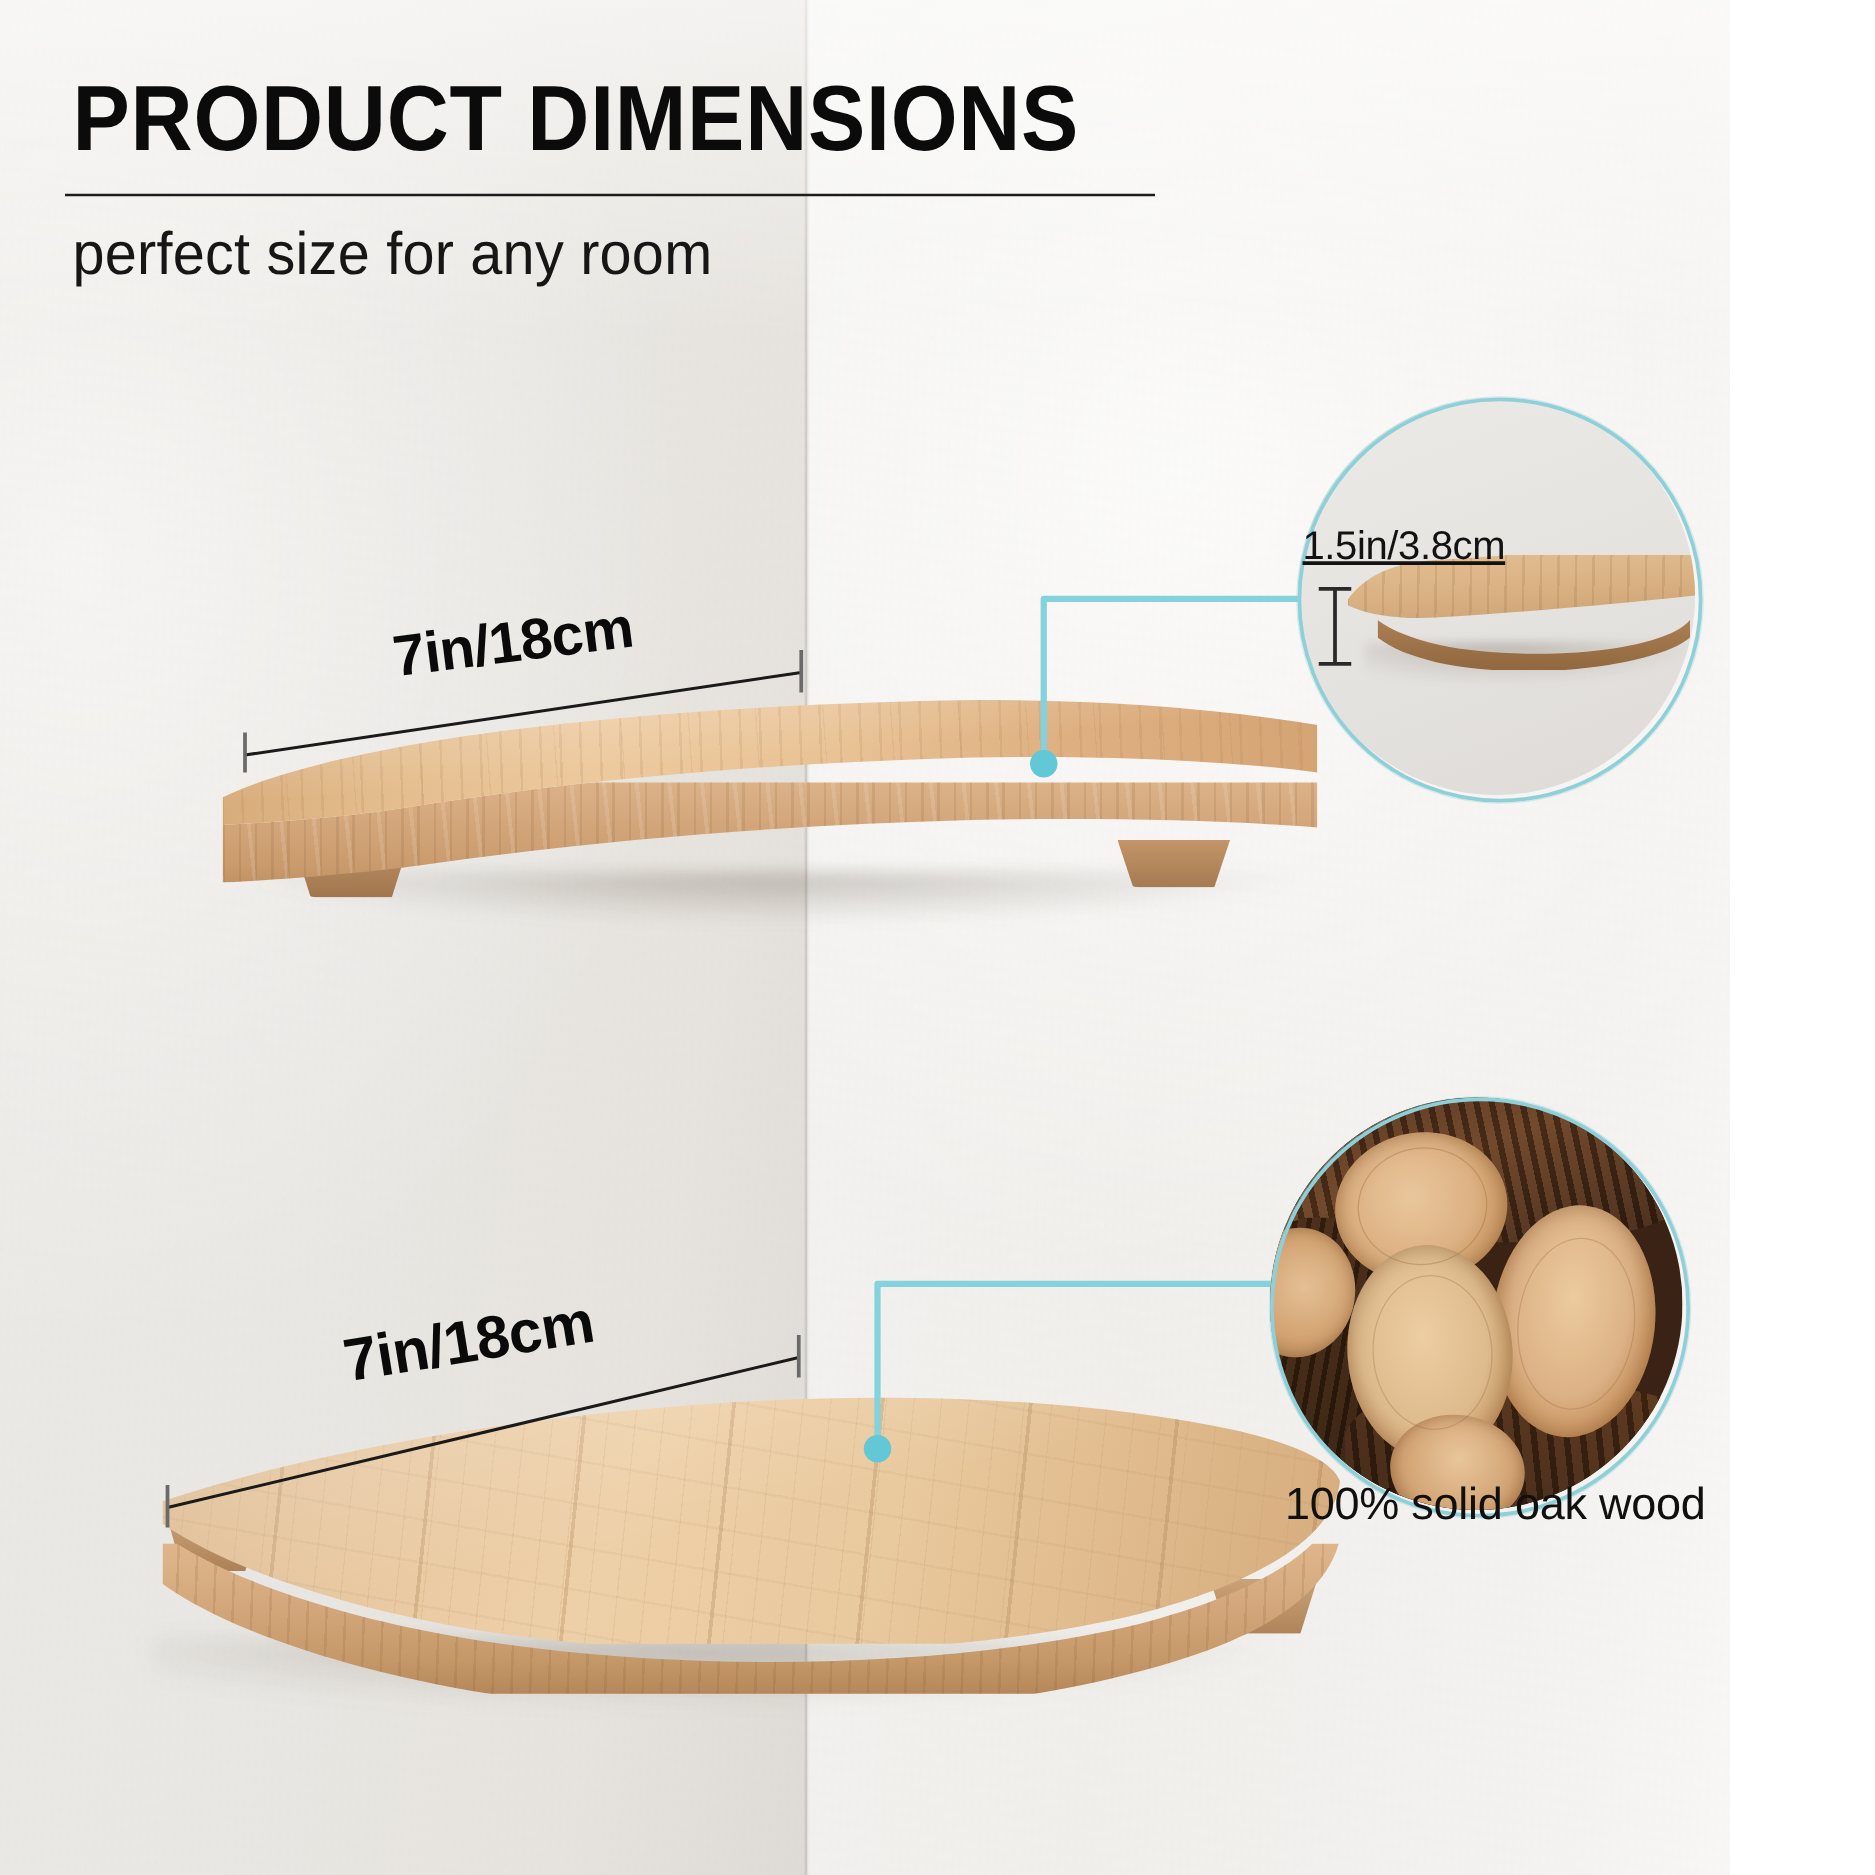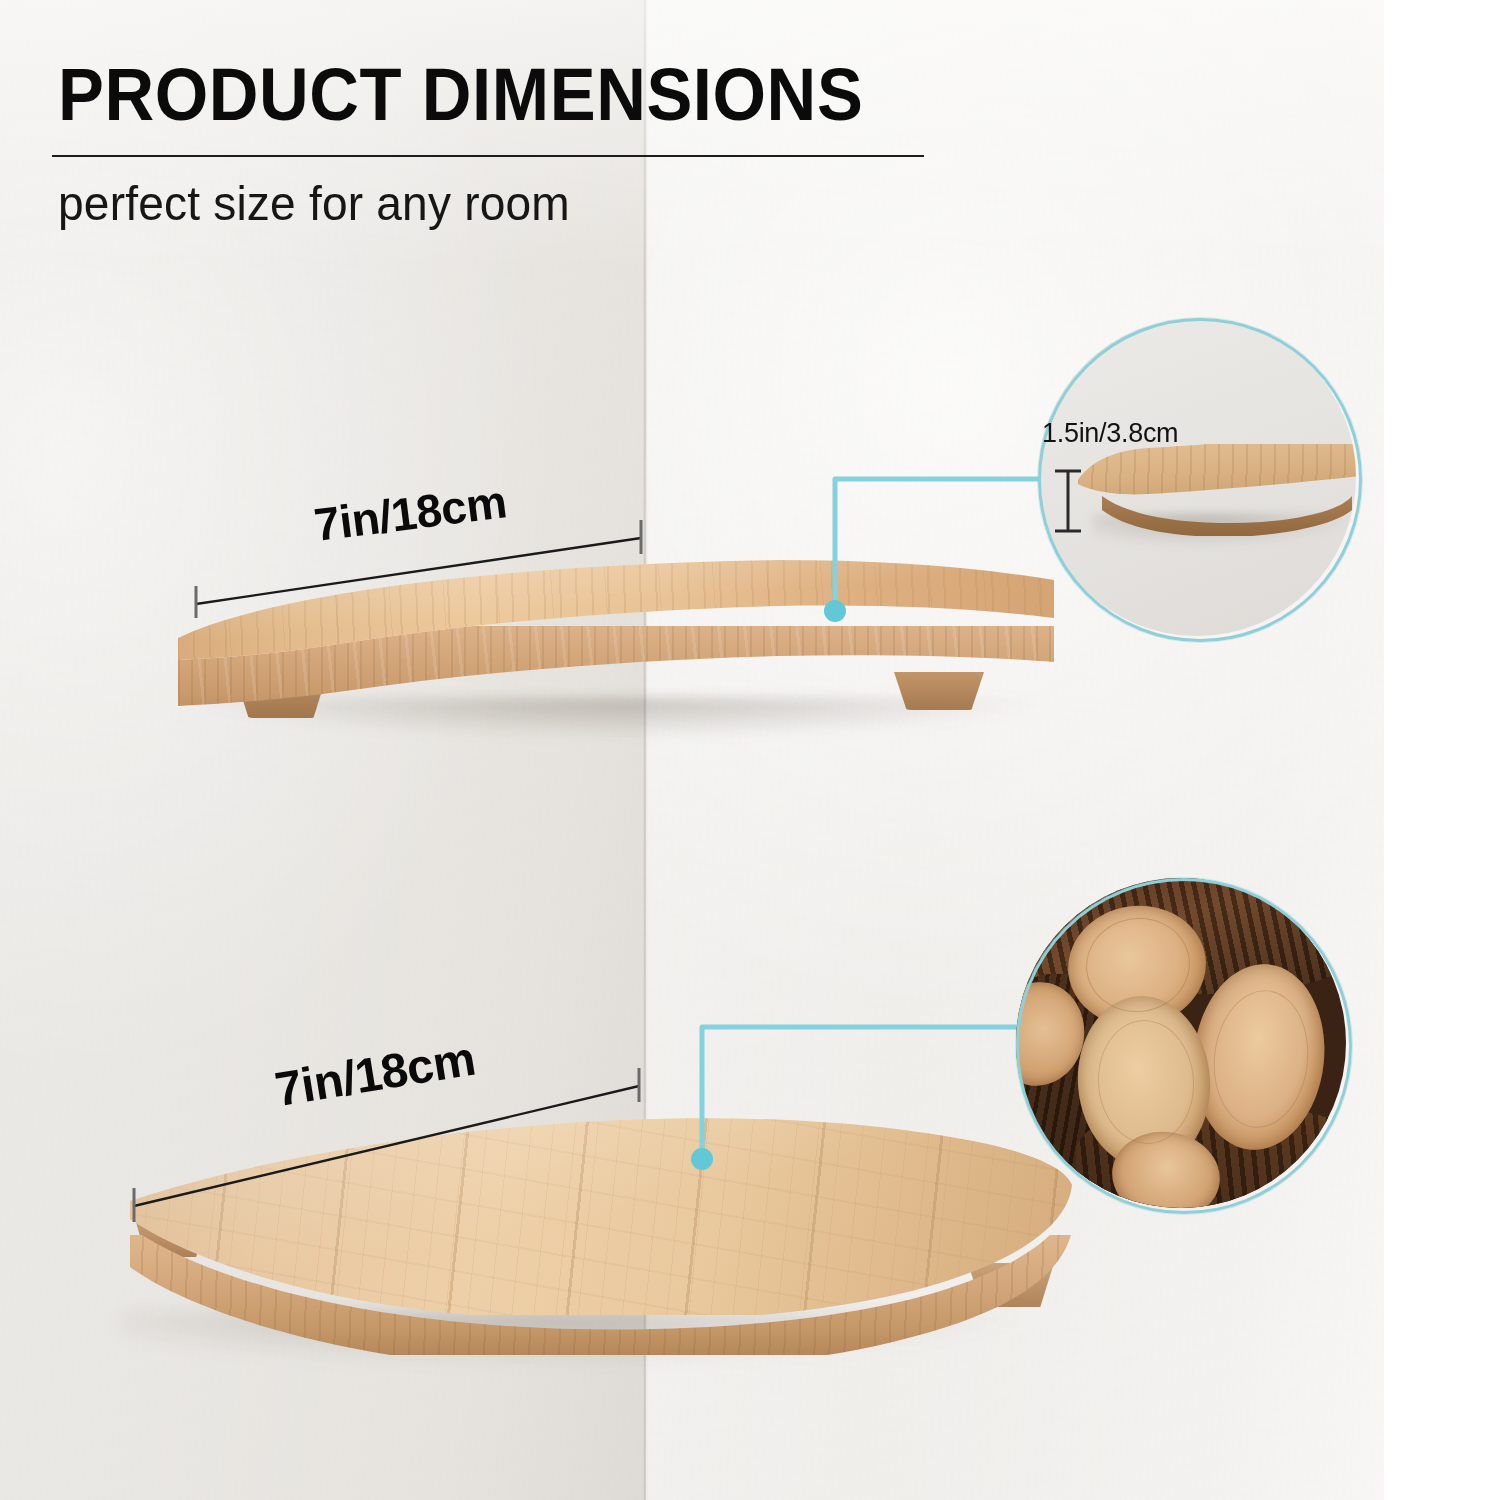--- a/index.html
+++ b/index.html
@@ -181,21 +181,21 @@
     clip-path: path("M 0 0 C 30 22 90 30 160 26 C 210 22 240 12 250 0 L 250 14 C 236 26 200 36 150 40 C 80 44 26 34 0 14 Z");
     opacity:.95;
   }
   .c1-shadow{
     position:absolute;left:54px;top:196px;width:270px;height:34px;
     background:radial-gradient(ellipse at 40% 0%, rgba(80,66,52,.28), rgba(80,66,52,0) 70%);
     filter:blur(4px);
   }
   .c1-label{
     position:absolute;left:1042px;top:418px;
-    font-size:27px;color:#121212;letter-spacing:-.3px;white-space:nowrap;
+    font-size:32px;color:#121212;letter-spacing:-.3px;white-space:nowrap;text-decoration:underline;
   }
   .ibeam{position:absolute;left:1048px;top:468px;}
 
   
   .c2{left:1016px;top:878px;width:330px;height:330px;}
   .c2-bg{position:absolute;inset:0;background:#3a2314;}
   .log{position:absolute;border-radius:50%;}
   .bark{position:absolute;}
   .c2-cap{
     position:absolute;left:1028px;top:1182px;
@@ -331,14 +331,15 @@
                 transform:rotate(8deg);"></div>
 
     <div style="position:absolute;left:70px;top:40px;width:102px;height:92px;border-radius:50%;
                 border:1.5px solid rgba(150,104,58,.35);transform:rotate(-8deg);"></div>
     <div style="position:absolute;left:198px;top:112px;width:92px;height:136px;border-radius:50%;
                 border:1.5px solid rgba(150,104,58,.30);transform:rotate(6deg);"></div>
     <div style="position:absolute;left:82px;top:142px;width:94px;height:122px;border-radius:50%;
                 border:1.5px solid rgba(150,104,58,.30);transform:rotate(-4deg);"></div>
   </div>
   <div class="callout-ring" style="left:1016px;top:878px;width:330px;height:330px;"></div>
+  <div class="c2-cap">100% solid oak wood</div>
 
 </div>
 
 </body></html>

